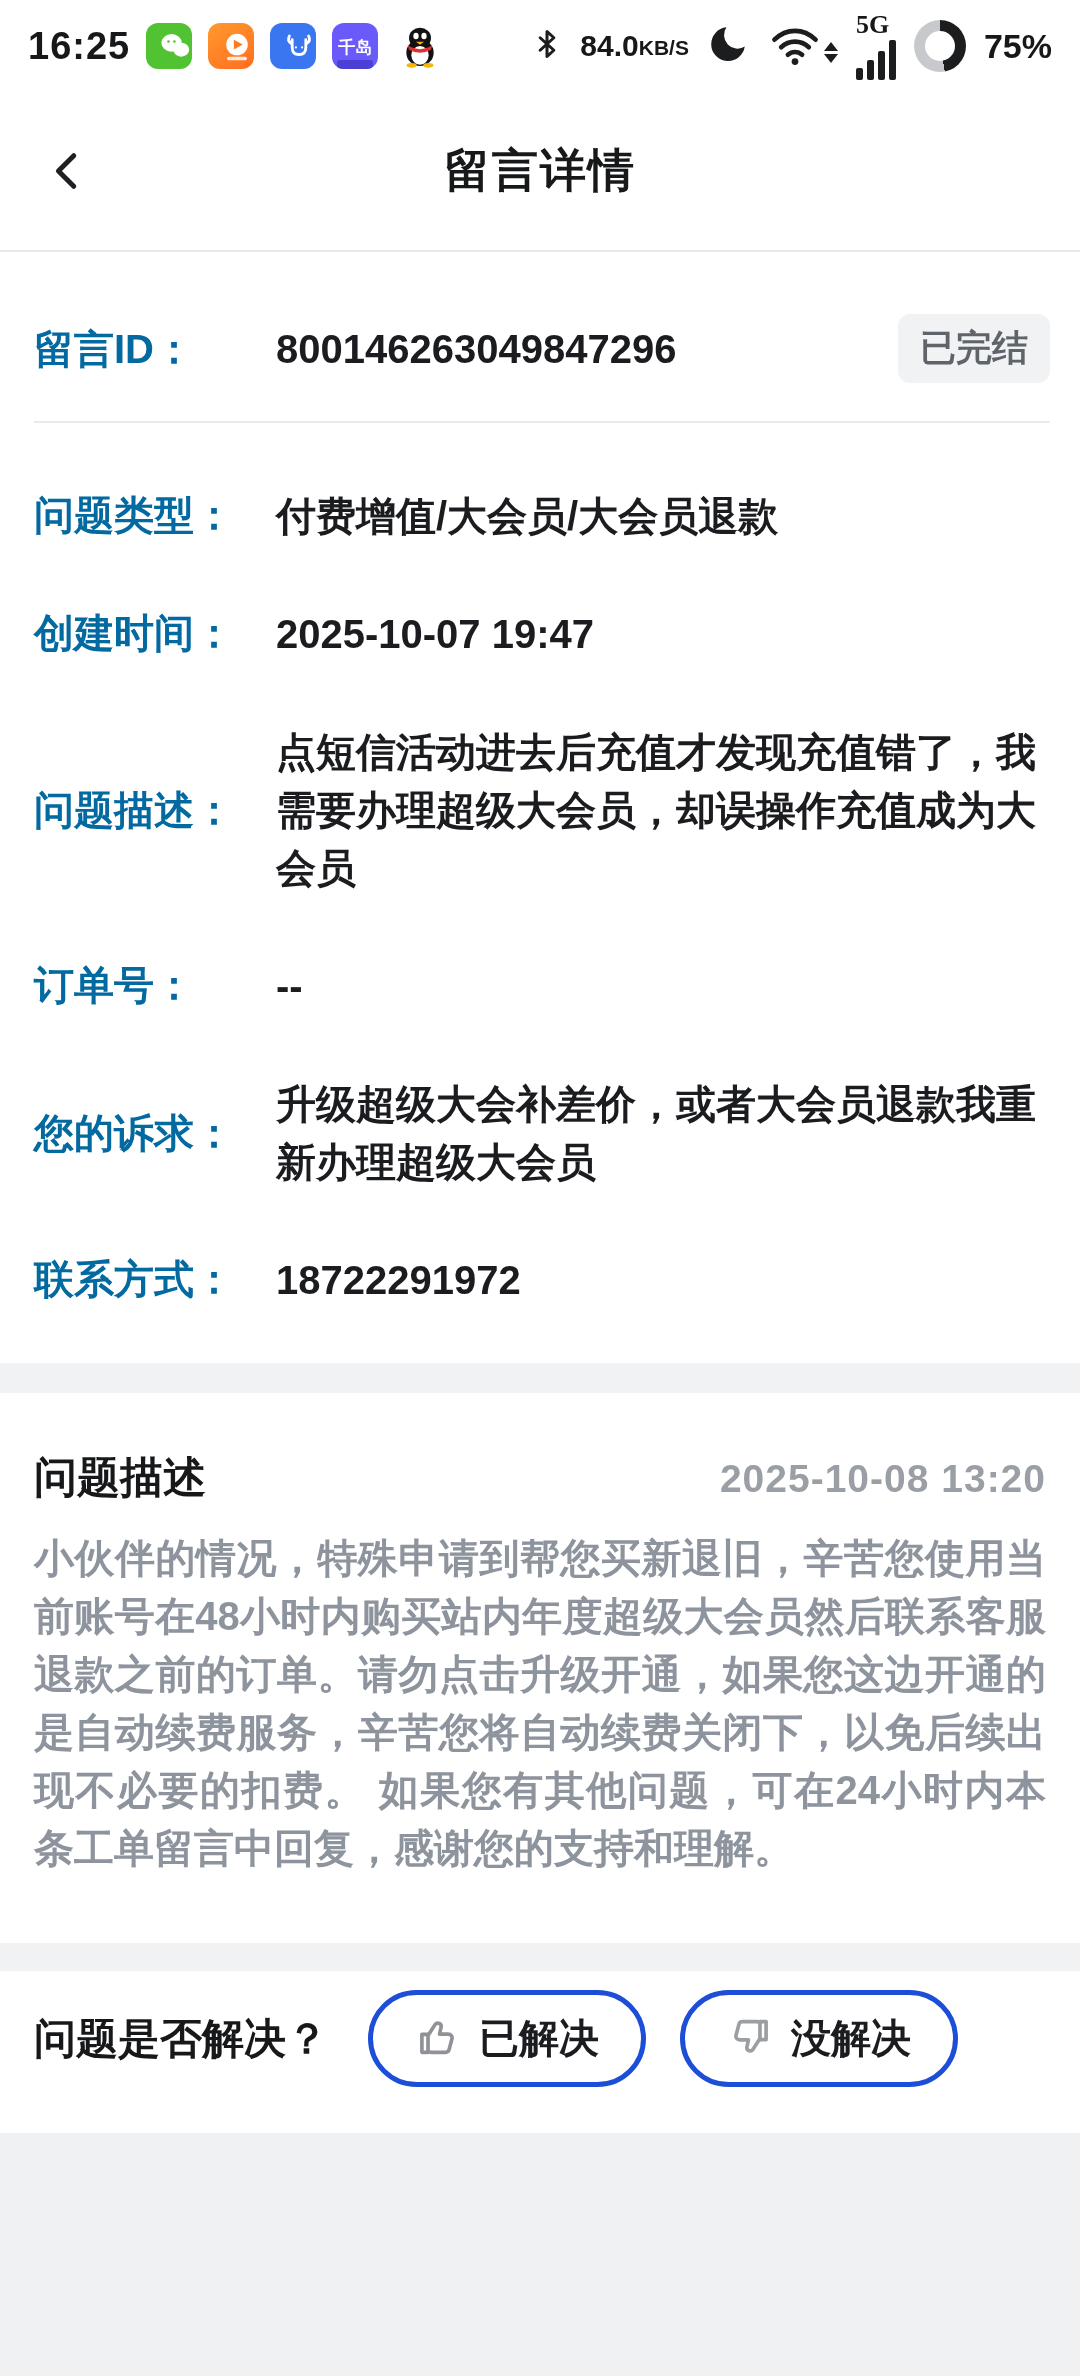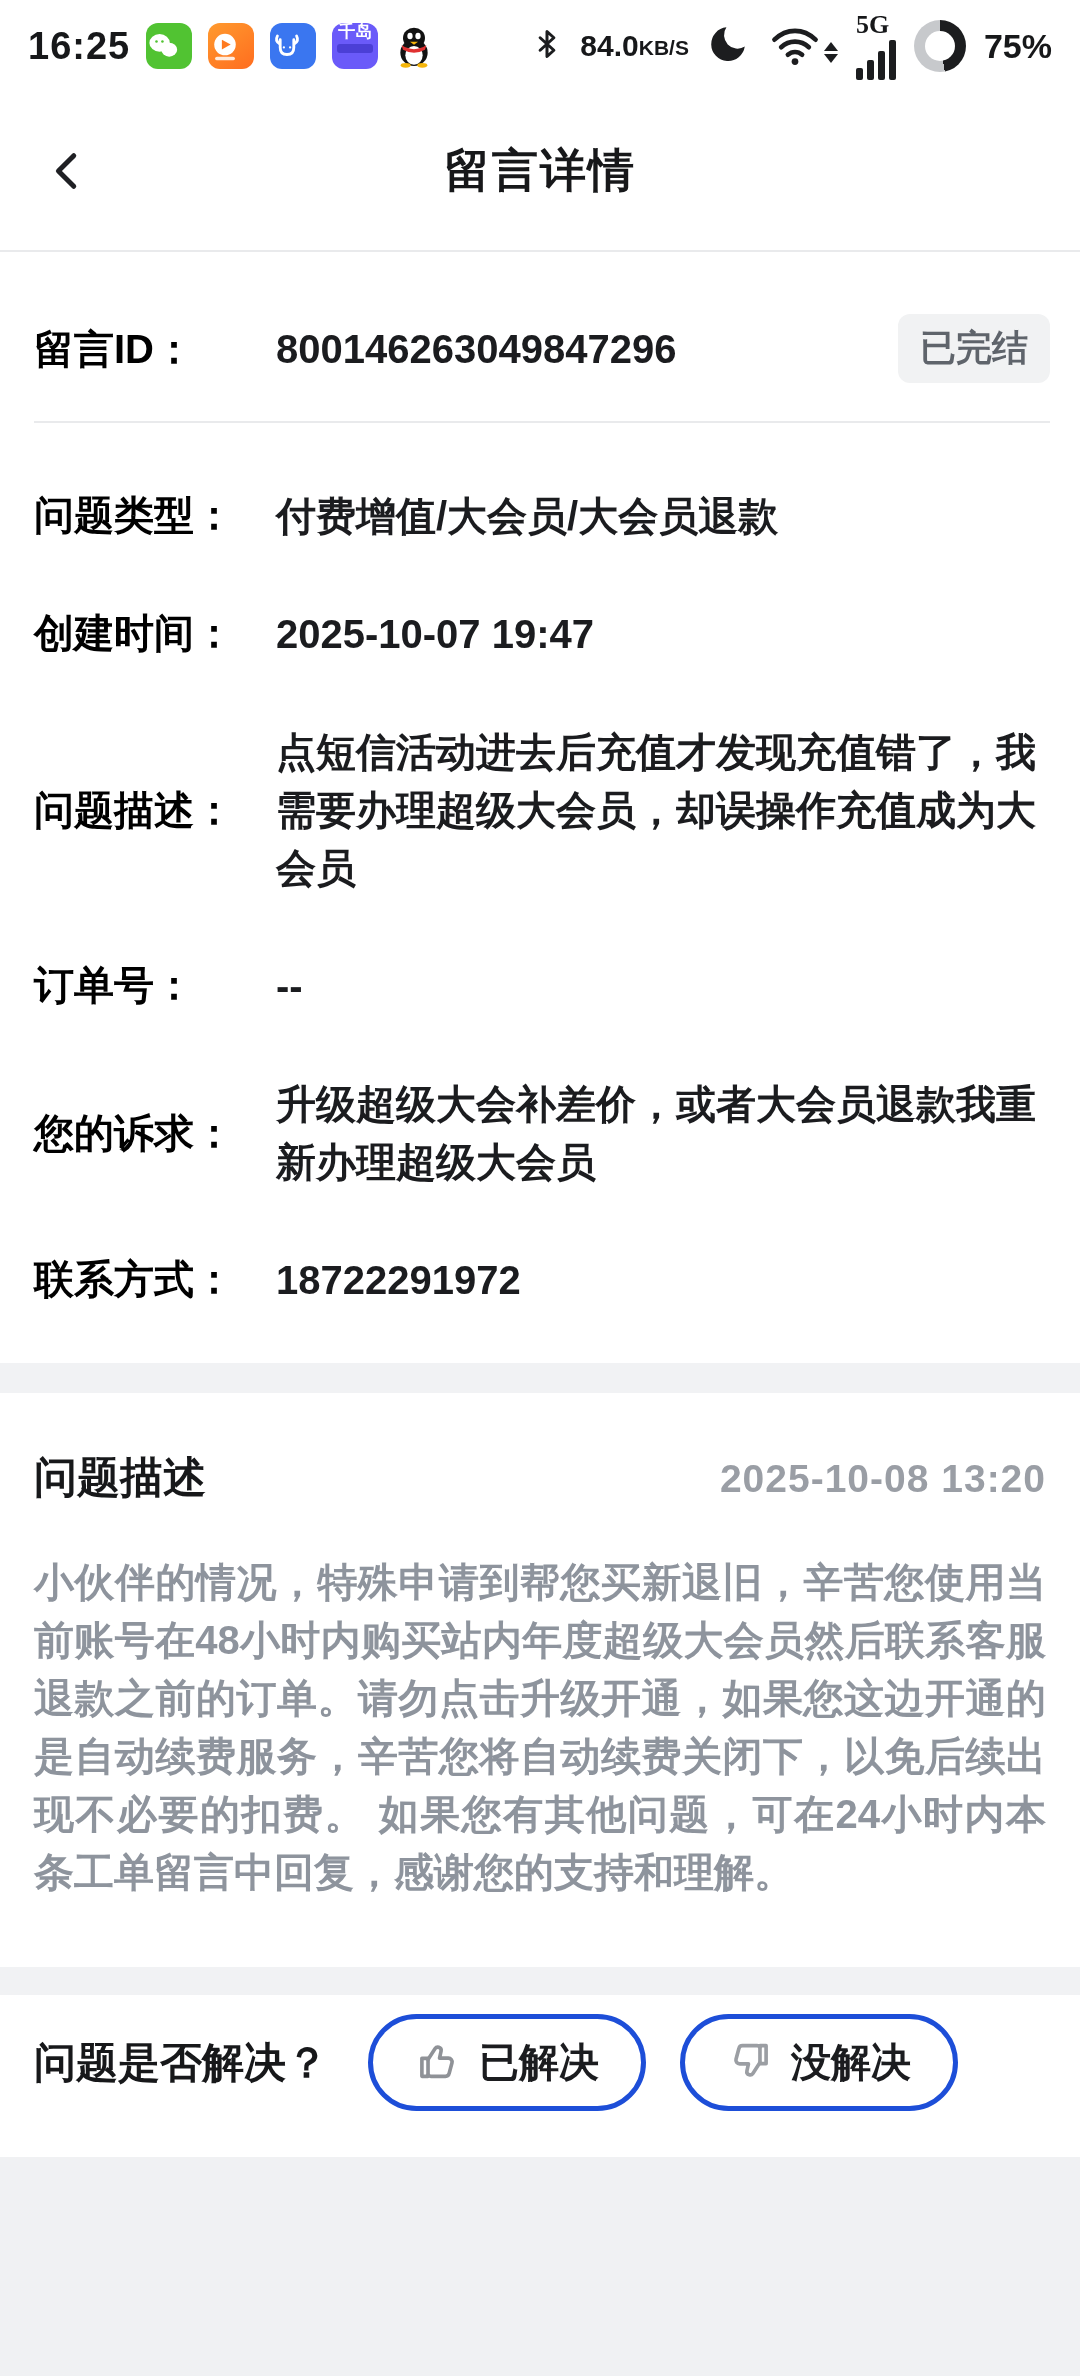--- a/index.html
+++ b/index.html
@@ -11,21 +11,21 @@
     color:#18191c;
   }
   
   .status-bar{
     height:92px; padding:0 28px; display:flex; align-items:center;
     justify-content:space-between; flex-shrink:0;
   }
   .sb-left{ display:flex; align-items:center; gap:16px; }
   .sb-time{ font-size:38px; font-weight:700; letter-spacing:1px; color:#17181a; }
   .app-icon{ width:46px; height:46px; border-radius:12px; display:flex;
-    align-items:center; justify-content:flex-start; overflow:hidden; }
+    align-items:center; justify-content:flex-end; overflow:hidden; }
   .app-wechat{ background:#51c332; }
   .app-video{ background:linear-gradient(145deg,#ff9a2e,#ff6d1f); }
   .app-bull{ background:#3a76f0; }
   .app-qiandao{ background:#6a5af9; flex-direction:column; }
   .app-qiandao .qd-text{ color:#fff; font-size:17px; font-weight:700; line-height:18px; }
   .app-qiandao .qd-strip{ width:36px; height:9px; margin-top:3px; border-radius:3px;
     background:#4b3fd6; }
   .app-qq{ background:transparent; border-radius:0; }
   .sb-right{ display:flex; align-items:center; gap:18px; }
   .speed{ display:flex; flex-direction:row; align-items:center; line-height:1; }
@@ -49,34 +49,34 @@
   .nav-bar{
     height:160px; position:relative; display:flex; align-items:center;
     justify-content:center; flex-shrink:0; border-bottom:2px solid #e9eaec;
   }
   .nav-back{ position:absolute; left:40px; top:50%; transform:translateY(-50%);
     width:56px; height:56px; display:flex; align-items:center; justify-content:center; }
   .nav-title{ font-size:46px; font-weight:700; color:#17181a; letter-spacing:2px; }
   
   .detail-card{ padding:62px 30px 0 34px; flex-shrink:0; }
   .row{ display:flex; align-items:flex-start; margin-bottom:60px; }
-  .row-label{ width:242px; flex-shrink:0; font-size:40px; font-weight:700; color:#000000; line-height:1.4; }
+  .row-label{ width:242px; flex-shrink:0; font-size:40px; font-weight:700; color:#0369a1; line-height:1.4; }
   .row-value{ flex:1; font-size:40px; font-weight:700; color:#1b1c1f; line-height:1.45; word-break:break-all; }
   .row-id{ align-items:center; margin-bottom:38px; }
   .badge{ background:#f1f2f3; color:#5f646b; font-size:36px; font-weight:700;
     padding:10px 22px; border-radius:12px; flex-shrink:0; margin-left:16px; }
   .id-divider{ height:2px; background:#e9eaec; margin:0 0 64px 0; }
   
   .band{ height:30px; background:#f1f2f4; flex-shrink:0; }
   
   .feedback{ padding:56px 34px 66px 34px; flex-shrink:0; }
   .fb-head{ display:flex; align-items:baseline; justify-content:space-between; }
   .fb-title{ font-size:43px; font-weight:700; color:#17181a; }
   .fb-time{ font-size:39px; font-weight:700; color:#9a9ea5; letter-spacing:1px; }
-  .fb-body{ margin-top:46px; font-size:40px; line-height:58px; font-weight:700;
+  .fb-body{ margin-top:22px; font-size:40px; line-height:58px; font-weight:700;
     color:#8e949d; text-align:justify; word-break:break-all; }
   
   .resolve{ padding:19px 34px 46px 34px; display:flex; align-items:center; flex-shrink:0; }
   .resolve-q{ font-size:42px; font-weight:700; color:#17181a; margin-right:40px; white-space:nowrap; }
   .pill-btn{ display:inline-flex; align-items:center; gap:18px; background:#fff;
     border:5px solid #1d4ed8; border-radius:60px; padding:16px 42px; cursor:pointer; }
   .pill-btn + .pill-btn{ margin-left:34px; }
   .pill-btn .t{ font-size:40px; font-weight:700; color:#1b1c1f; }
   
   .footer{ flex:1; background:#f0f1f3; }

